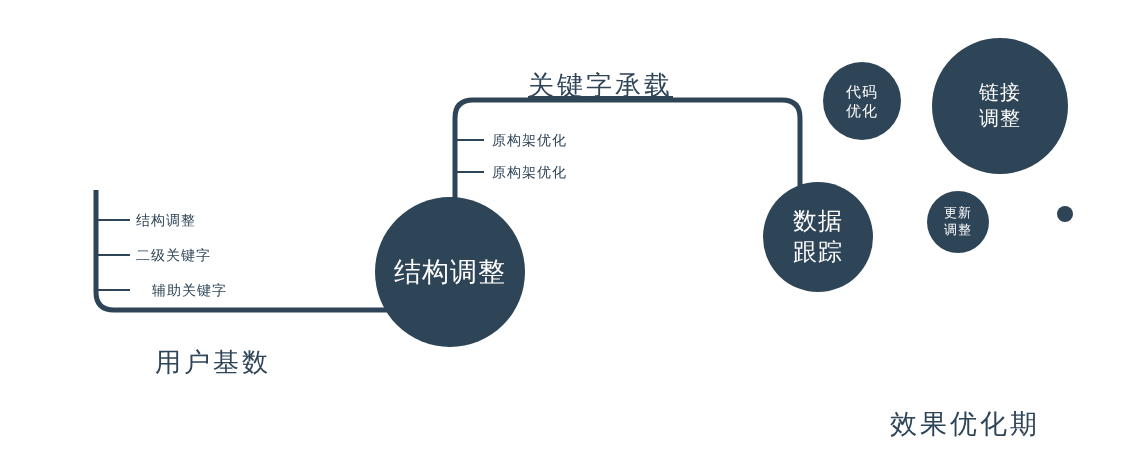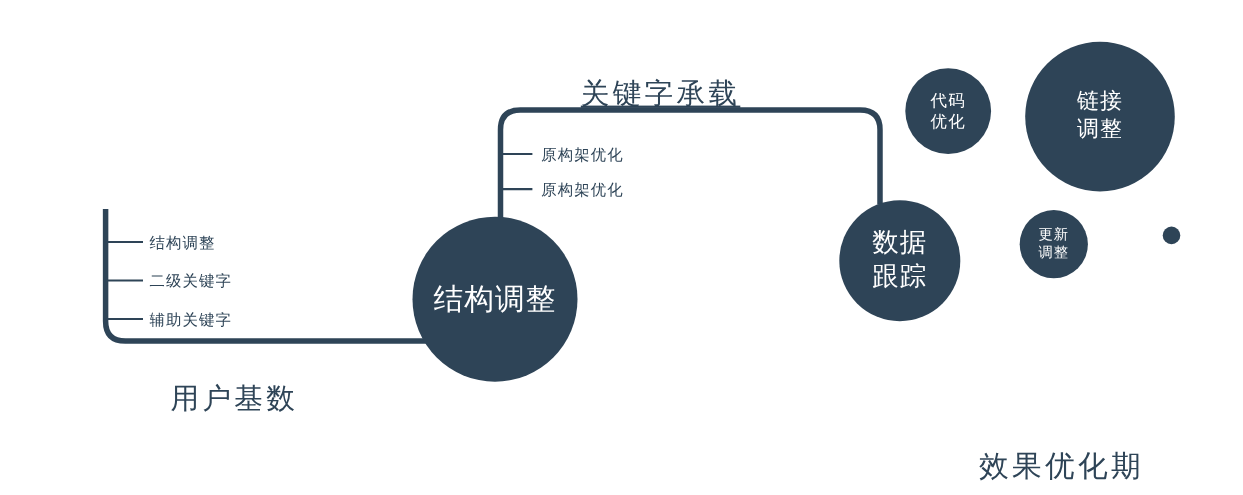--- a/index.html
+++ b/index.html
@@ -48,21 +48,21 @@
   .branch-label {
     position: absolute;
     color: var(--navy, #2e4457);
     font-size: 14px;
     line-height: 16px;
     letter-spacing: 1px;
     white-space: nowrap;
   }
   .bl-left-0 { left: 136px; top: 212px; }
   .bl-left-1 { left: 136px; top: 247px; }
-  .bl-left-2 { left: 136px; top: 282px; }
+  .bl-left-2 { left: 152px; top: 282px; }
   .bl-mid-0  { left: 492px; top: 132px; }
   .bl-mid-1  { left: 492px; top: 164px; }
 
   .edge-label {
     position: absolute;
     color: var(--navy, #2e4457);
     font-size: 26px;
     letter-spacing: 3px;
     white-space: nowrap;
   }

